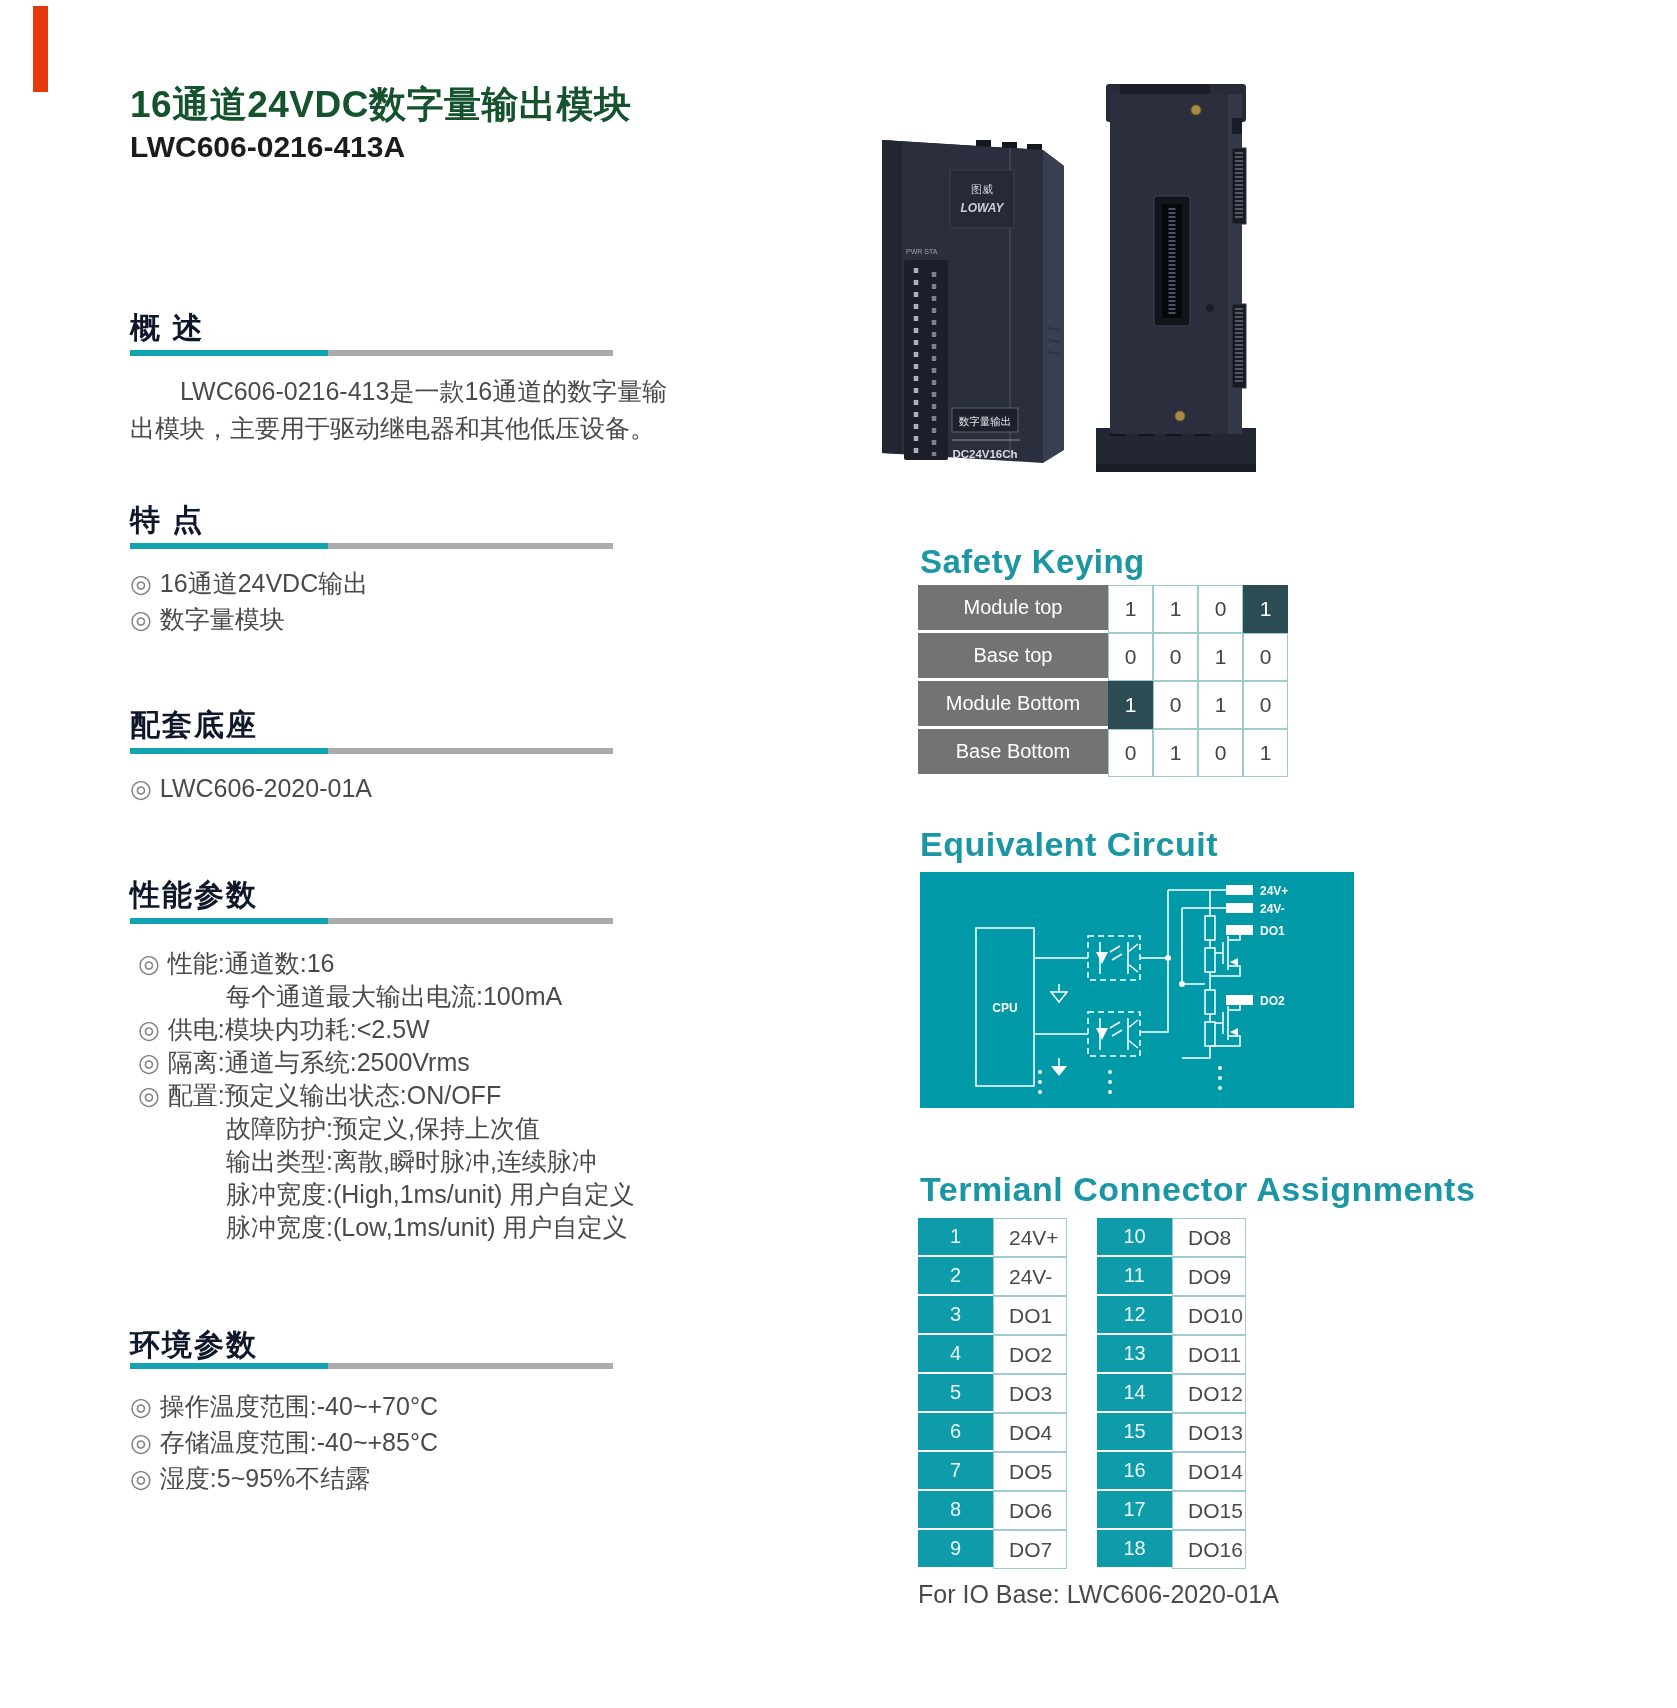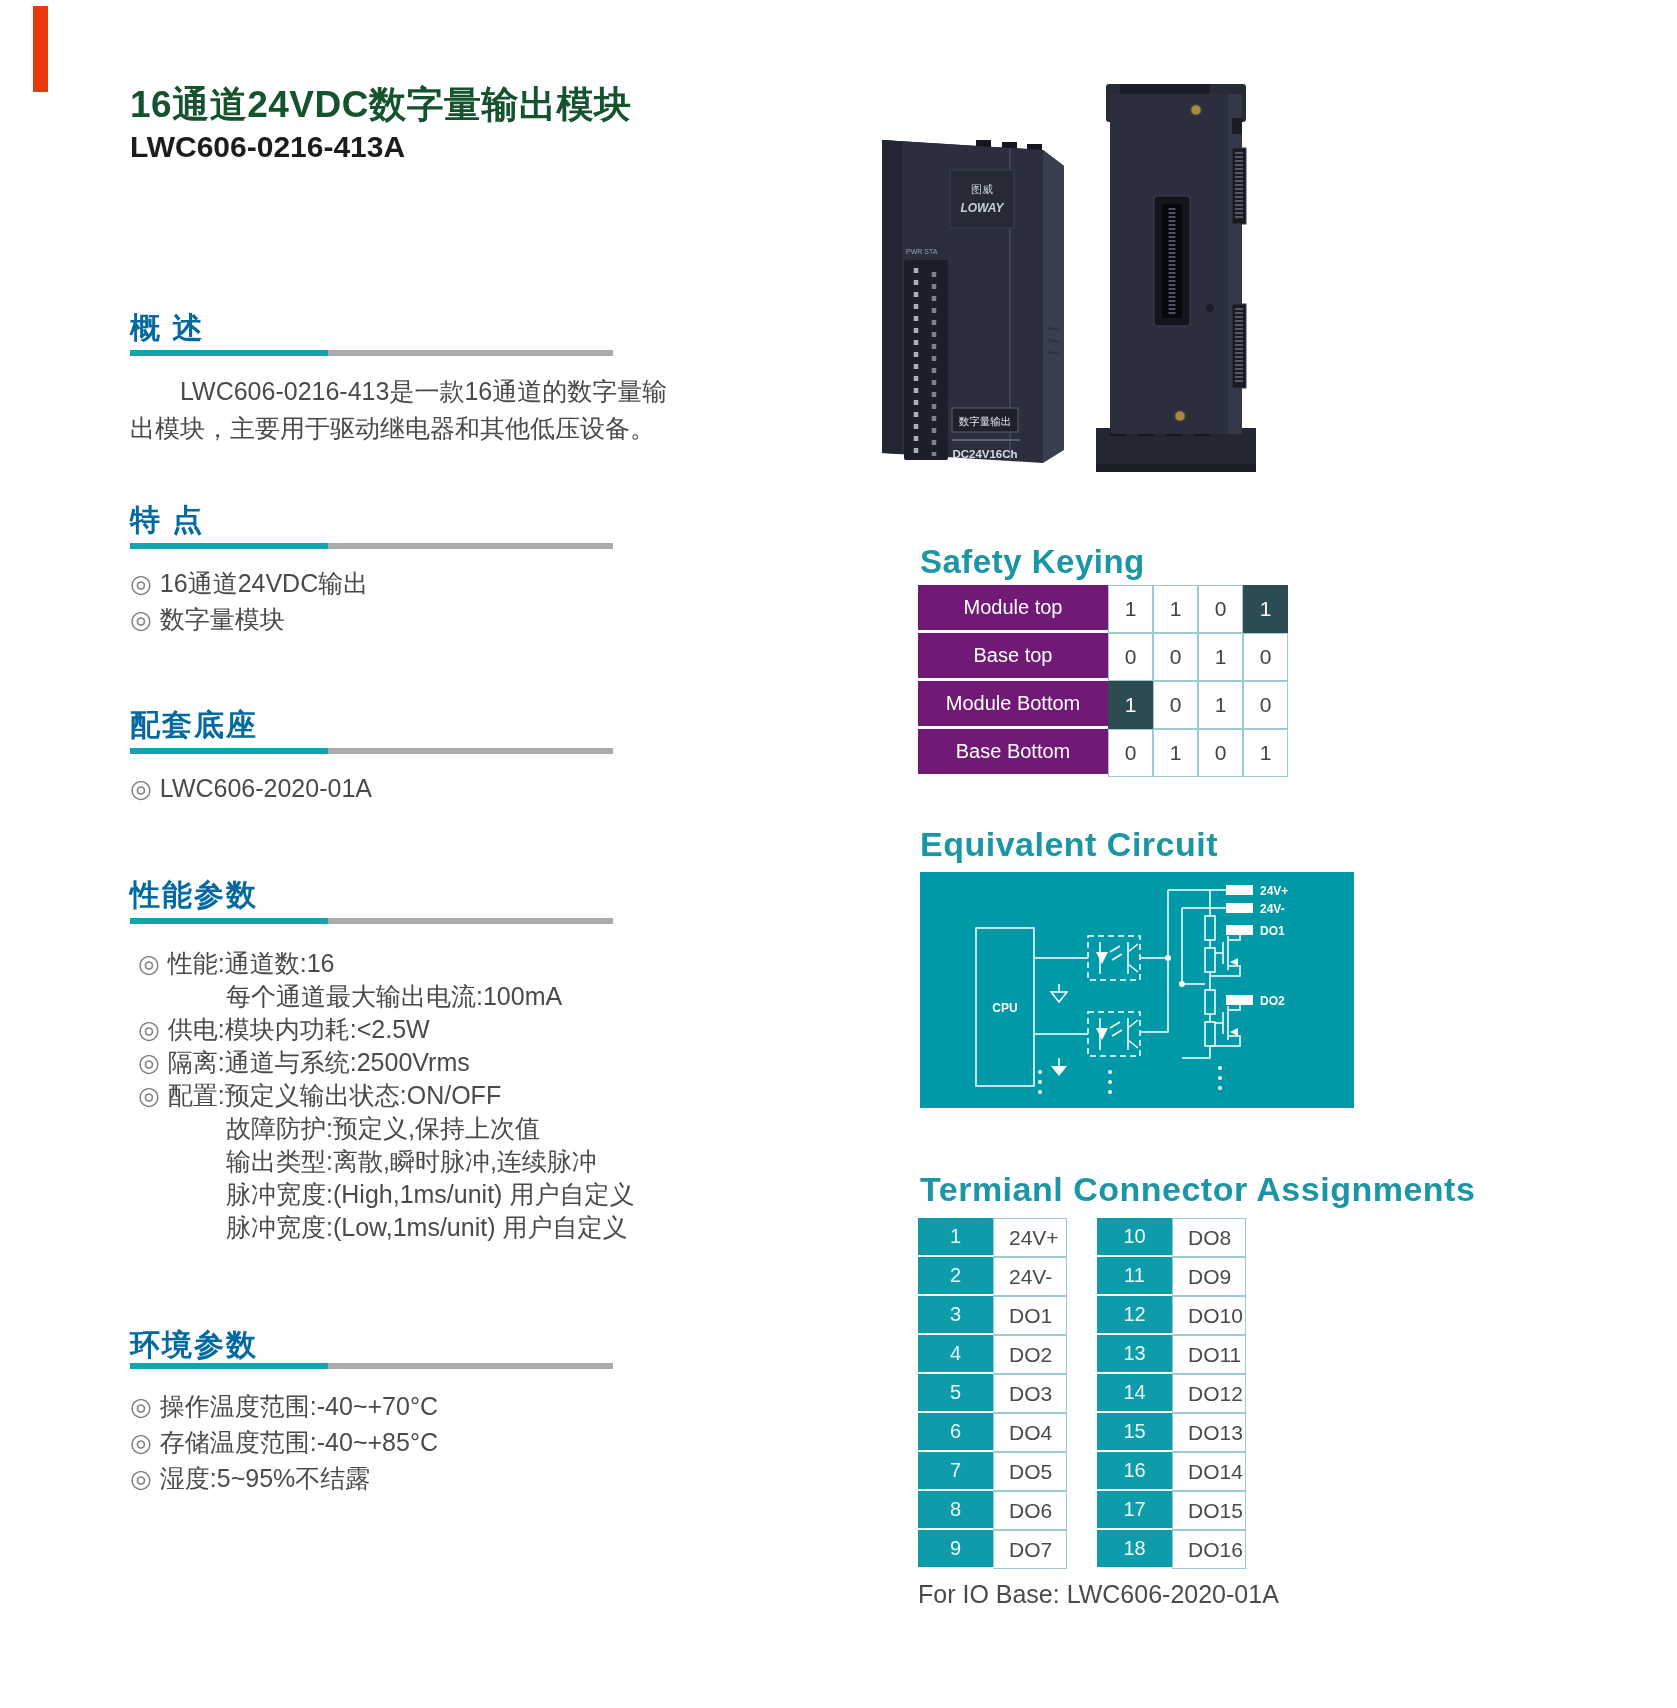--- a/index.html
+++ b/index.html
@@ -7,34 +7,34 @@
     width:1677px;height:1708px;position:relative;background:#ffffff;
     font-family:"Liberation Sans","DejaVu Sans",sans-serif;
     -webkit-font-smoothing:antialiased;
   }
   .abs{position:absolute;}
   
   .red-bar{left:33px;top:6px;width:15px;height:86px;background:#E8380D;}
   
   .doc-title{left:130px;top:80px;font-size:37px;font-weight:bold;color:#14532d;letter-spacing:0.5px;}
   .doc-model{left:130px;top:130px;font-size:30px;font-weight:bold;color:#1c1c1c;}
-  .sec-head{font-size:30px;font-weight:bold;color:#0369a1;letter-spacing:2px;}
+  .sec-head{font-size:30px;font-weight:bold;color:#0f172a;letter-spacing:2px;}
   .rule{width:483px;height:6px;background:#ABABAB;}
   .rule .teal{display:block;width:198px;height:6px;background:#12A3B0;}
   
   .para{left:130px;top:373px;width:550px;font-size:25px;line-height:37px;color:#4a4a4a;text-indent:2em;}
   .bullet-row{font-size:25px;line-height:36px;color:#4a4a4a;white-space:nowrap;}
   .bullet{color:#808080;margin-right:8px;}
   .perf-line{font-size:25px;line-height:33px;color:#4a4a4a;white-space:nowrap;margin-left:8px;}
   .perf-line.indent{padding-left:88px;}
   
   .teal-head{font-size:33px;font-weight:bold;color:#1A96A5;letter-spacing:0.5px;}
   
   #safety-table{left:918px;top:585px;display:grid;grid-template-columns:190px 45px 45px 45px 45px;grid-auto-rows:48px;}
-  .sk-header{background:#701a75;color:#fff;font-size:20px;display:flex;align-items:center;justify-content:center;border-bottom:3px solid #fff;}
+  .sk-header{background:#737373;color:#fff;font-size:20px;display:flex;align-items:center;justify-content:center;border-bottom:3px solid #fff;}
   .sk-cell{background:#fff;border:1px solid #9CCBD2;color:#444;font-size:21px;display:flex;align-items:center;justify-content:center;}
   .sk-cell.dark{background:#2C4B53;border-color:#2C4B53;color:#fff;}
   
   .t-table{display:grid;grid-template-columns:75px 74px;grid-auto-rows:39px;}
   #terminal-left{left:918px;top:1218px;}
   #terminal-right{left:1097px;top:1218px;}
   .t-pin{background:#0E9BAA;color:rgba(255,255,255,0.92);font-size:20px;display:flex;align-items:center;justify-content:center;border-bottom:2px solid #fff;}
   .t-sig{background:#fff;border:1px solid #9CCBD2;box-sizing:border-box;color:#4a4a4a;font-size:21px;display:flex;align-items:center;padding-left:15px;}
   .t-footer{left:918px;top:1580px;font-size:25px;color:#4a4a4a;}
   

